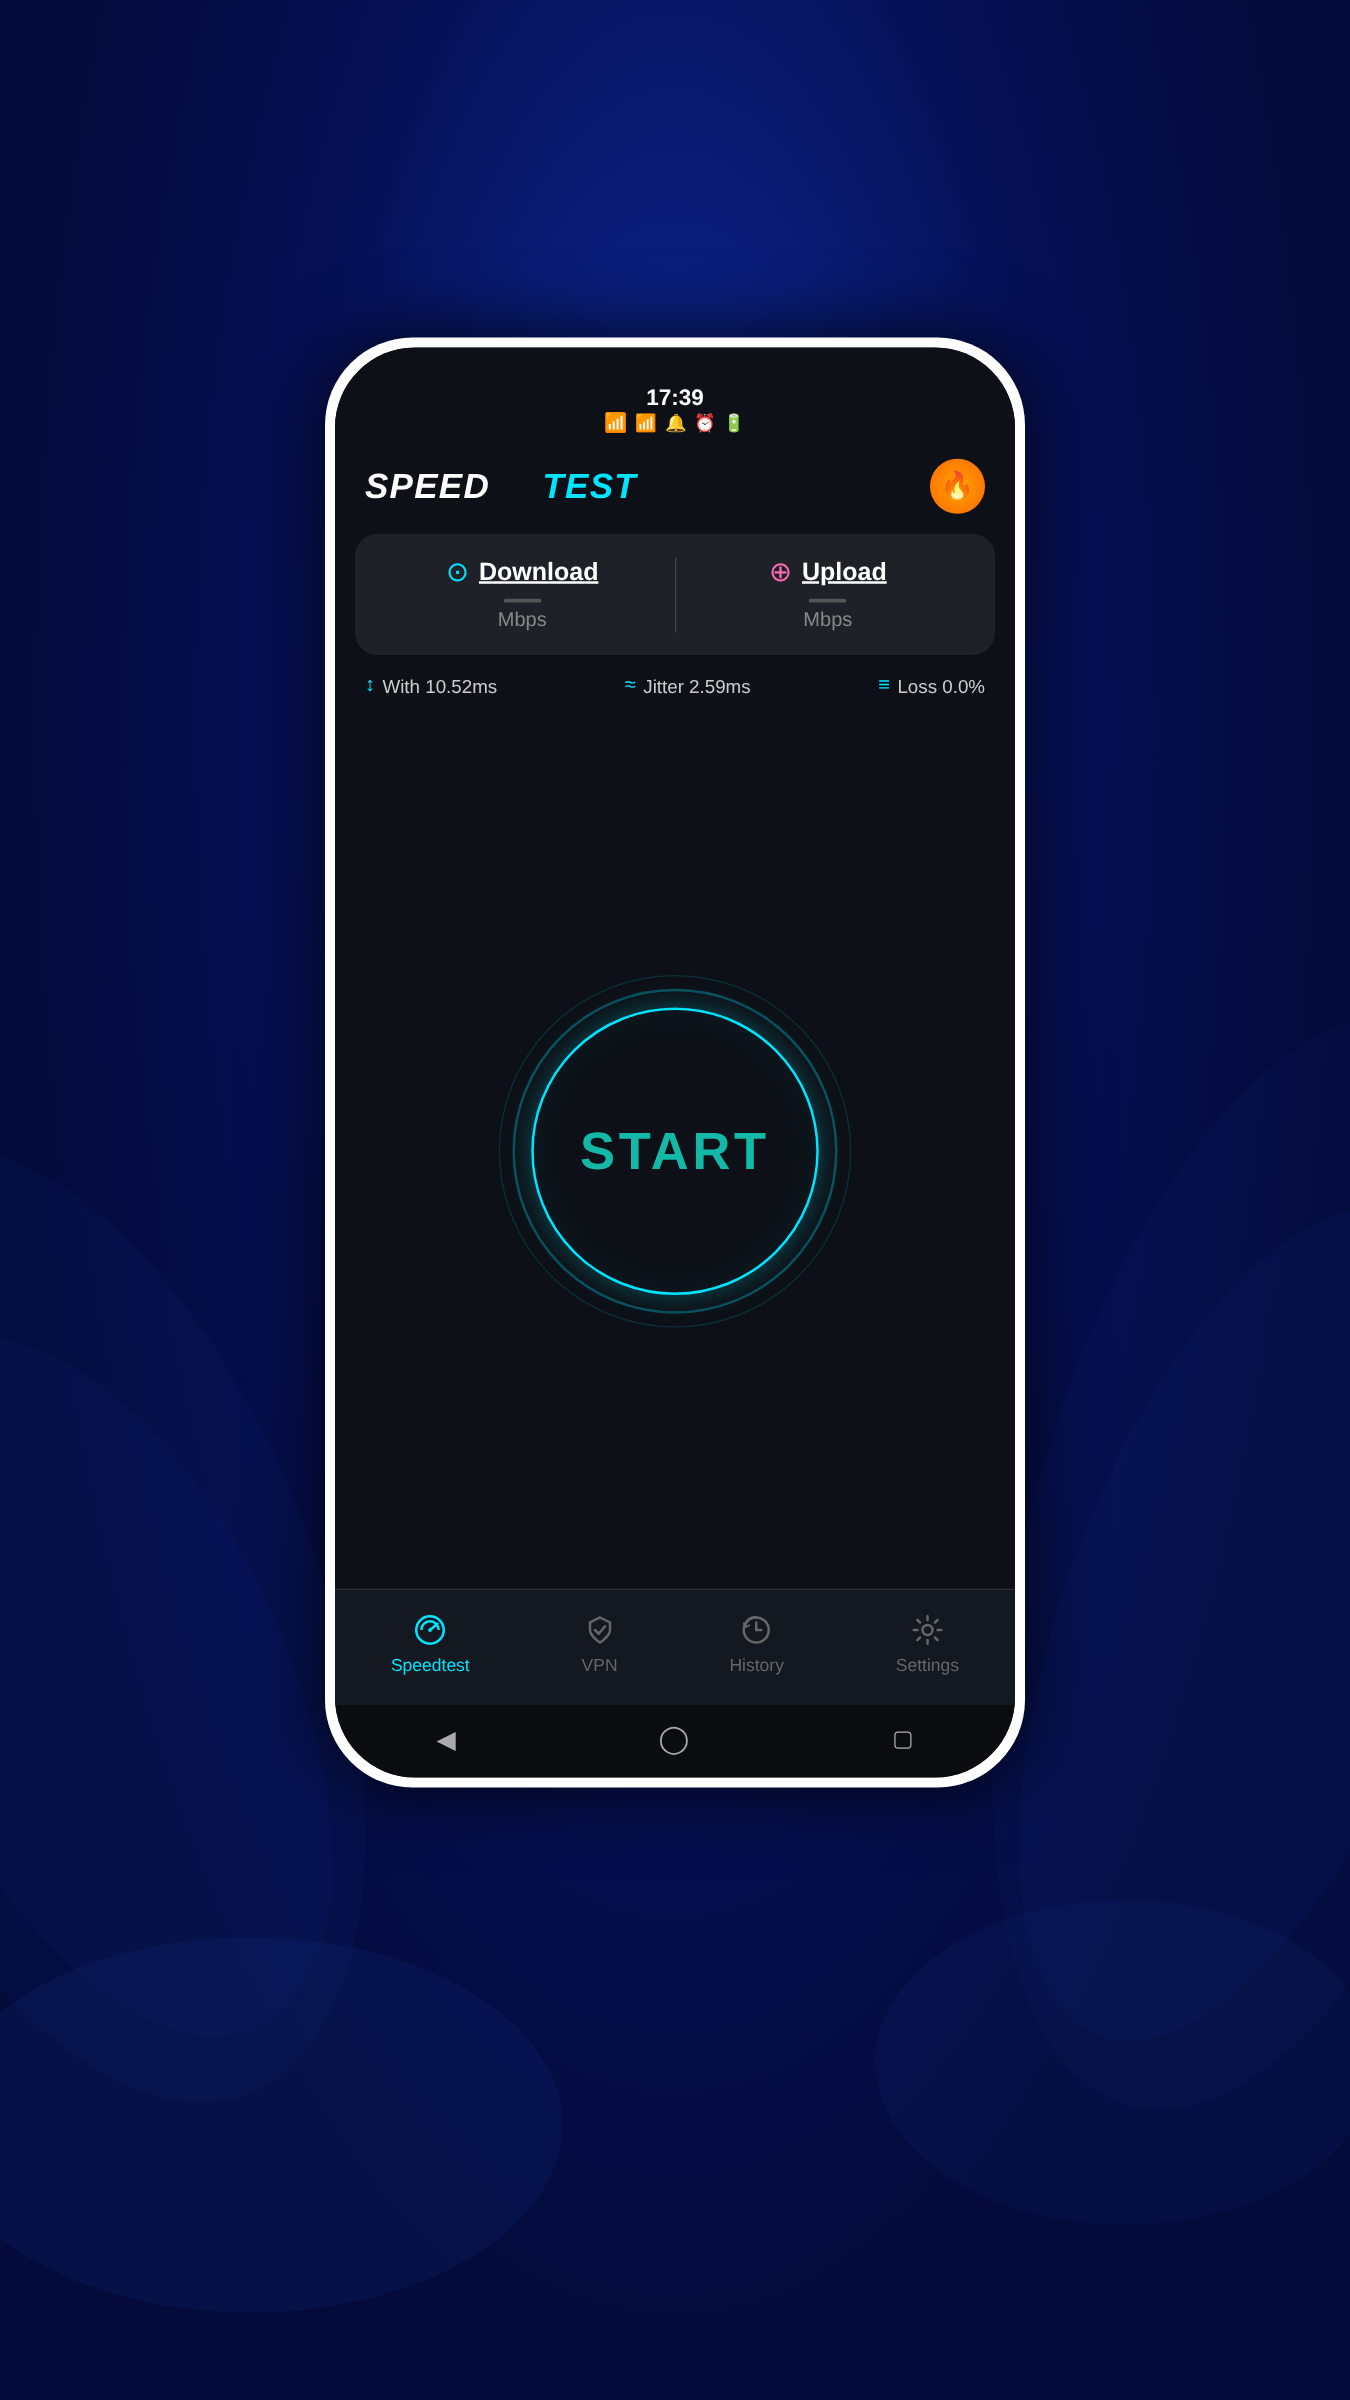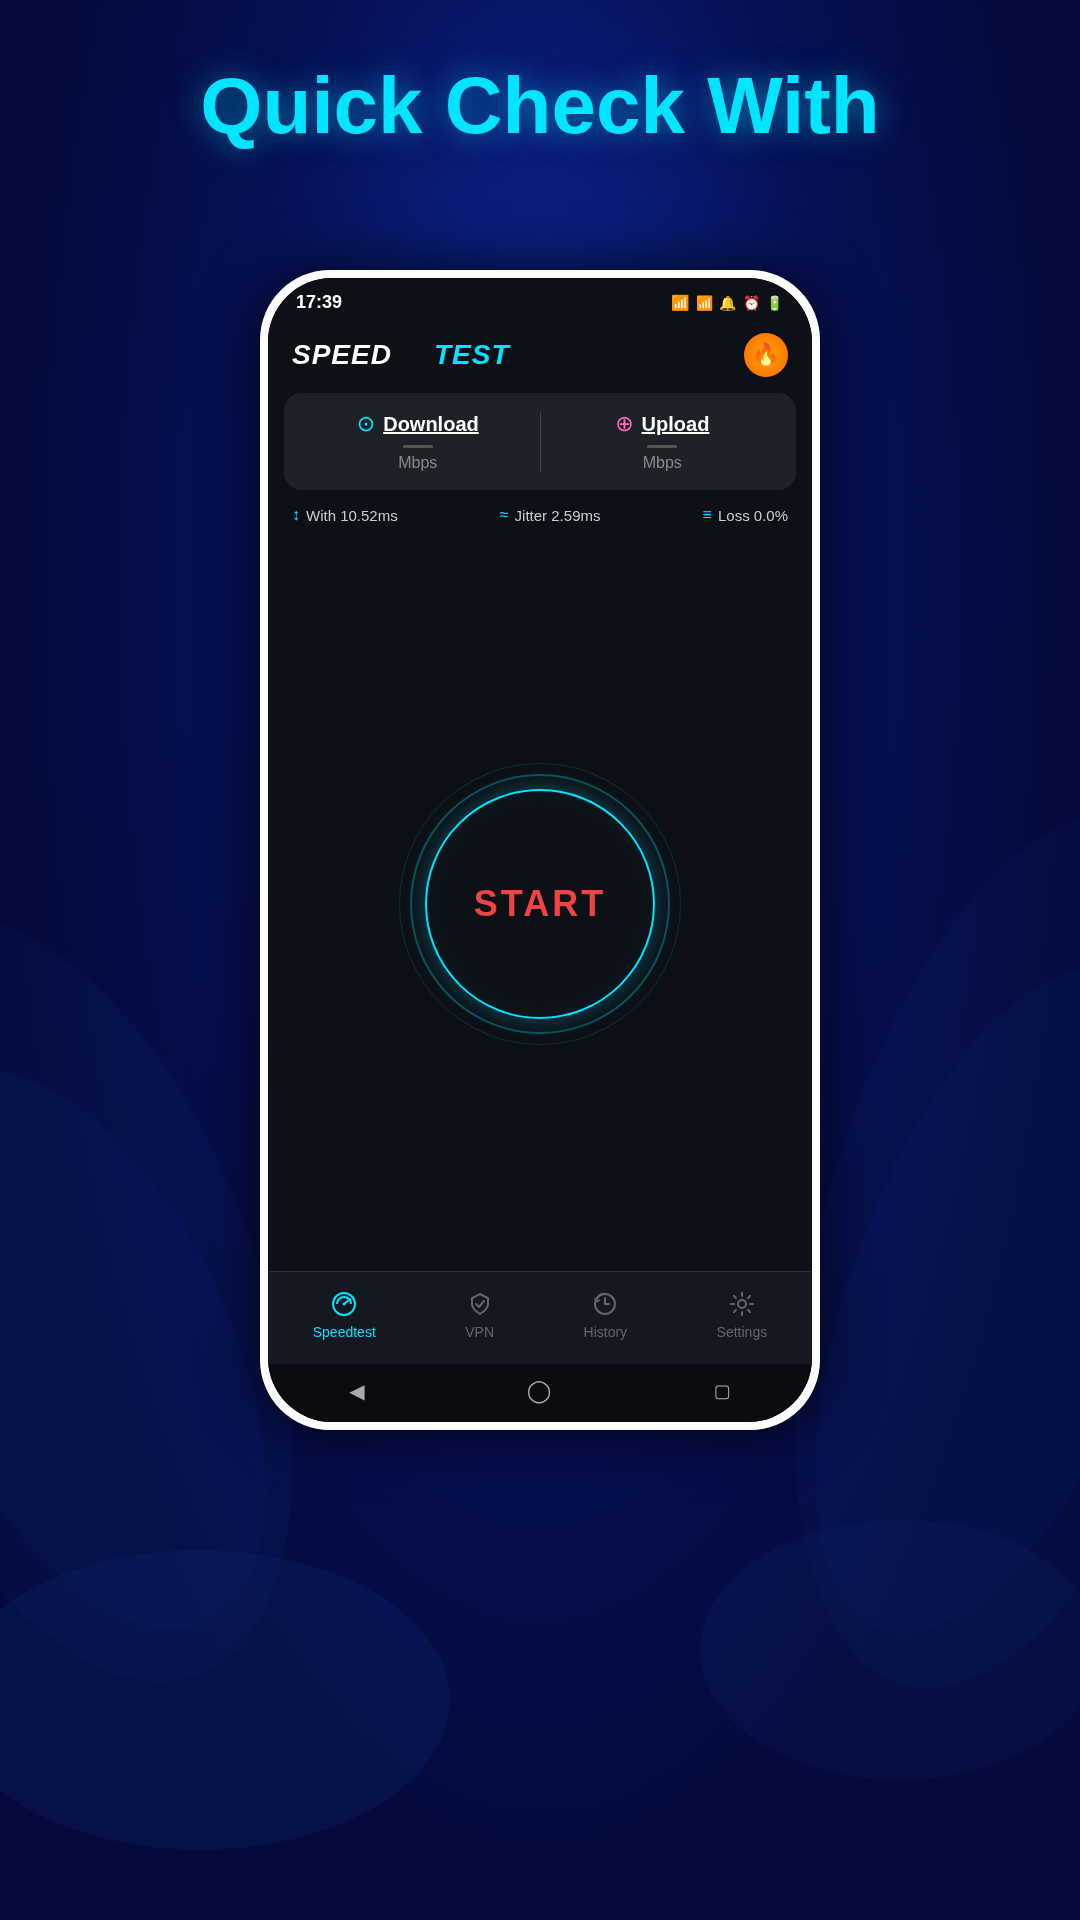--- a/index.html
+++ b/index.html
@@ -65,25 +65,26 @@
       background: #0d1117;
       border-radius: 64px;
       overflow: hidden;
       display: flex;
       flex-direction: column;
     }
 
     
     .status-bar {
       background: #0d1117;
-      padding: 14px 28px 8px;
+      padding: 30px 28px 8px;
       display: flex;
       justify-content: space-between;
       align-items: center;
       flex-shrink: 0;
+      flex-direction: column;
     }
 
     .status-time {
       color: white;
       font-size: 18px;
       font-weight: 600;
     }
 
     .status-icons {
       display: flex;
@@ -275,22 +276,22 @@
       border: none;
       cursor: pointer;
       display: flex;
       align-items: center;
       justify-content: center;
       width: 100%;
       height: 100%;
     }
 
     .start-text {
-      color: #ef4444;
-      font-size: 36px;
+      color: #14b8a6;
+      font-size: 42px;
       font-weight: 900;
       letter-spacing: 3px;
     }
 
     
     .bottom-nav {
       background: #141820;
       padding: 14px 0 20px;
       display: flex;
       justify-content: space-around;
@@ -353,21 +354,21 @@
 
   <ellipse cx="1020" cy="1250" rx="200" ry="450" fill="rgba(30,80,200,0.12)" transform="rotate(15,1020,1250)"></ellipse>
   <ellipse cx="1000" cy="1300" rx="150" ry="350" fill="rgba(20,60,180,0.18)" transform="rotate(20,1000,1300)"></ellipse>
 
   <ellipse cx="200" cy="1700" rx="250" ry="150" fill="rgba(40,100,220,0.2)"></ellipse>
   <ellipse cx="900" cy="1650" rx="200" ry="130" fill="rgba(40,100,220,0.15)"></ellipse>
 </svg>
 
 <div class="headline">
   <h1>
-    <span>Quick Check With</span><br>
+    <br>
   </h1>
 </div>
 
 <div class="phone-wrapper">
   <div class="phone-outer">
     <div class="phone-inner">
 
       <div class="status-bar">
         <span class="status-time">17:39</span>
         <div class="status-icons">

